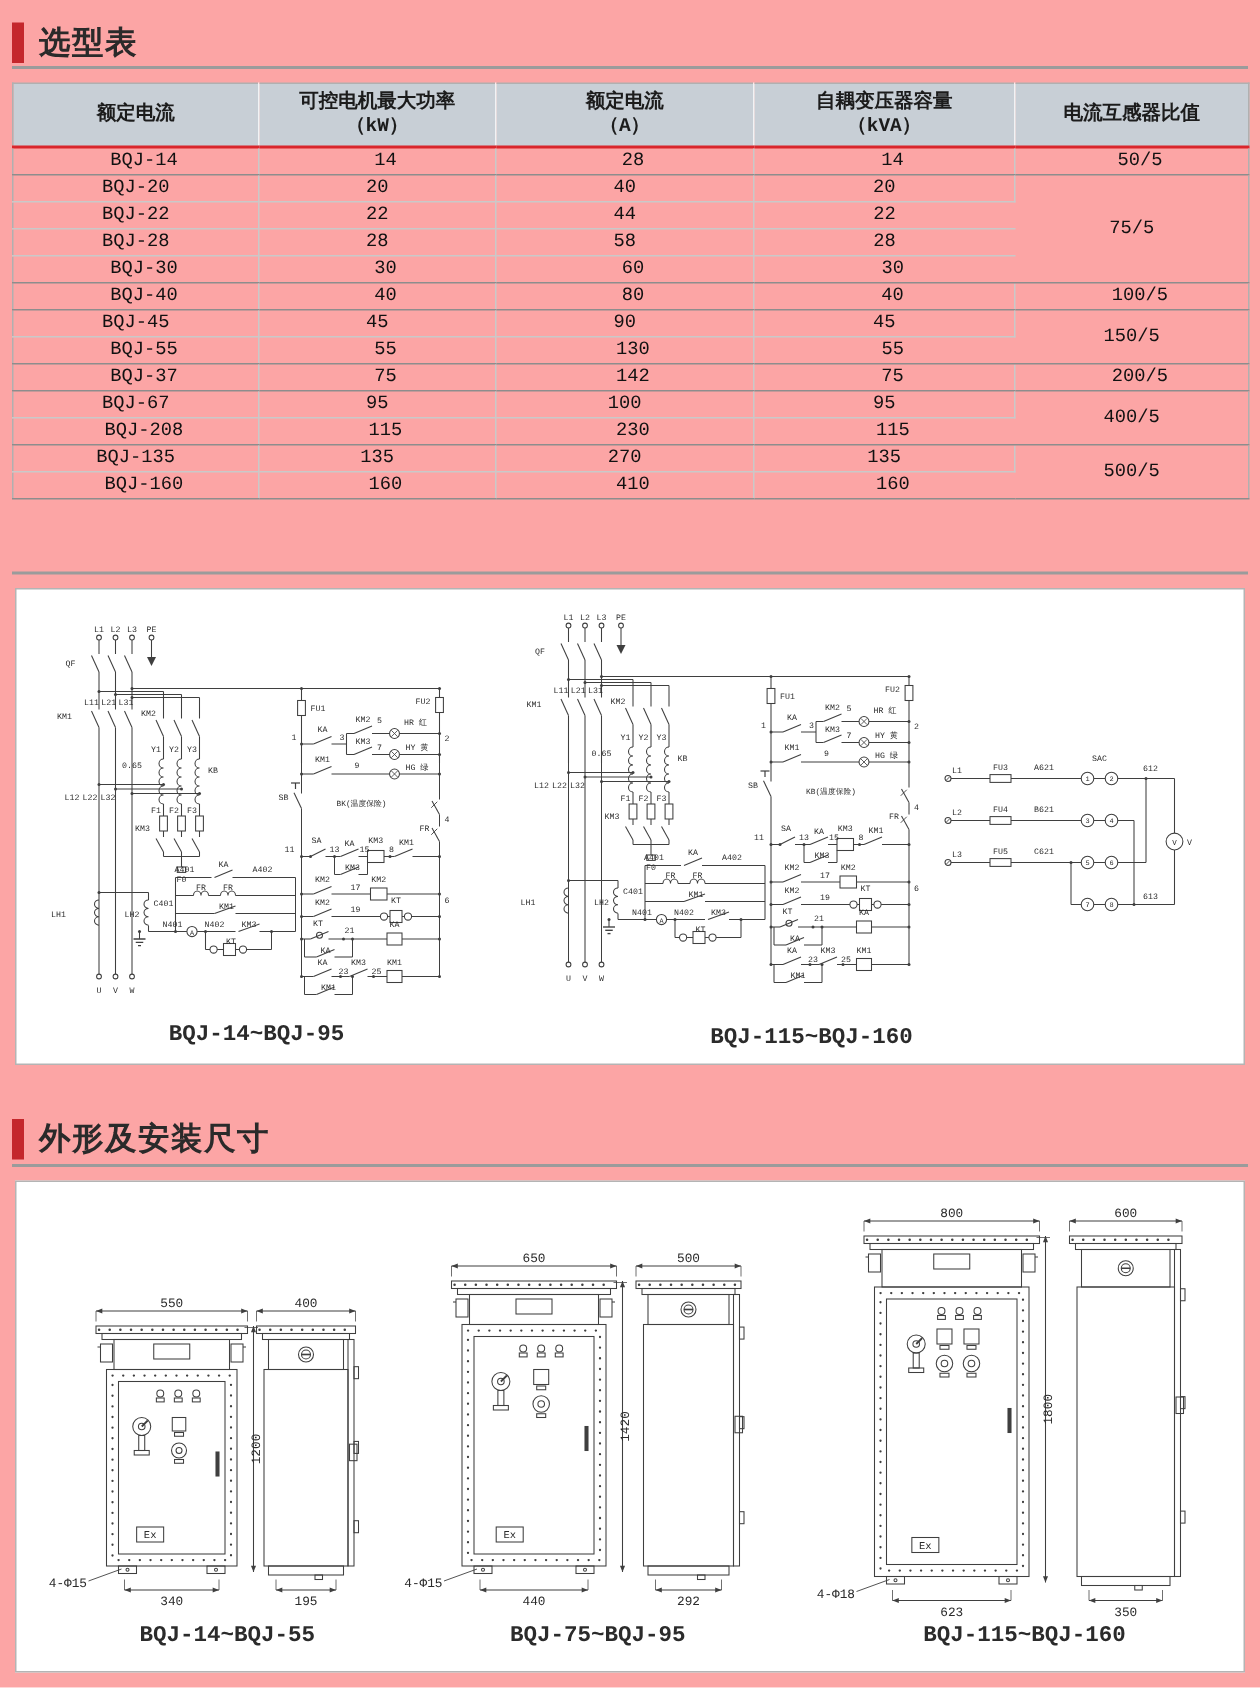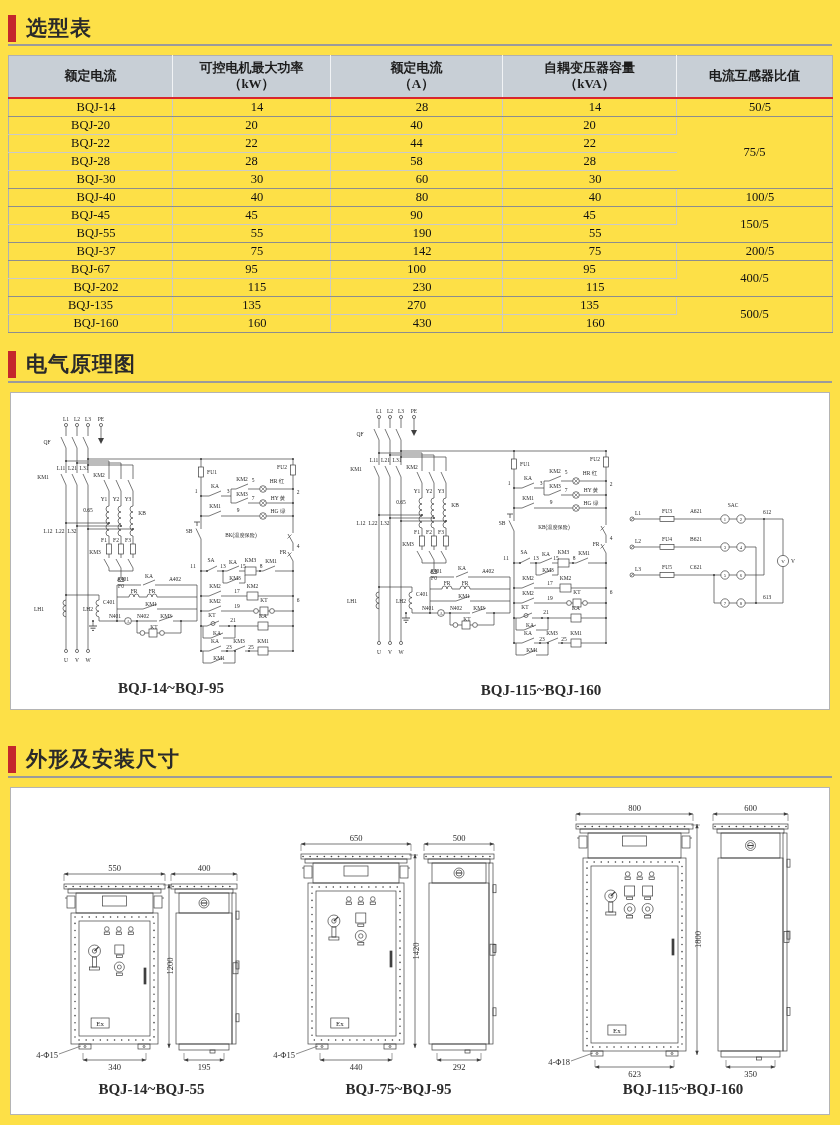--- a/index.html
+++ b/index.html
@@ -1,17 +1,17 @@
 <!DOCTYPE html>
 <html><head>
 <meta charset="utf-8">
 <style>
   html,body{margin:0;padding:0;background:#fff;}
-  .page{position:relative;width:840px;height:1125px;background:#fde047;overflow:hidden;
-        font-family:Liberation Serif, serif;color:#222;}
+  .page{position:relative;width:840px;height:1125px;background:#fca5a5;overflow:hidden;
+        font-family:Liberation Mono, monospace;color:#222;}
   .sec{position:absolute;left:8px;display:flex;align-items:center;height:30px;}
   .bar{display:inline-block;width:8px;height:27px;background:#c4272c;margin-right:10px;}
   .sec-title{font-size:21px;font-weight:bold;color:#2a2a2a;letter-spacing:1px;}
   .rule{position:absolute;left:8px;right:8px;height:0;border-bottom:2px solid #9b9b9b;}
   table.sel{position:absolute;left:8px;top:55px;width:824px;border-collapse:collapse;
             border:1px solid #b0b0b0;table-layout:fixed;}
   table.sel th{background:#c8cfd6;font-size:13px;font-weight:bold;color:#1c1c1c;
                border-right:1px solid rgba(255,255,255,.75);border-bottom:2px solid #d9262c;
                padding:4px 0;line-height:1.25;}
   table.sel th:last-child{border-right:none;}
@@ -107,63 +107,59 @@
         <tr>
           <td>BQJ-45</td>
           <td>45</td>
           <td>90</td>
           <td>45</td>
           <td class="ratio" rowspan="2">150/5</td>
         </tr>
         <tr class="gend">
           <td>BQJ-55</td>
           <td>55</td>
-          <td>190</td>
+          <td>130</td>
           <td>55</td>
         </tr>
         <tr class="gend">
           <td>BQJ-37</td>
           <td>75</td>
           <td>142</td>
           <td>75</td>
           <td class="ratio" rowspan="1">200/5</td>
         </tr>
         <tr>
           <td>BQJ-67</td>
           <td>95</td>
           <td>100</td>
           <td>95</td>
           <td class="ratio" rowspan="2">400/5</td>
         </tr>
         <tr class="gend">
-          <td>BQJ-202</td>
+          <td>BQJ-208</td>
           <td>115</td>
           <td>230</td>
           <td>115</td>
         </tr>
         <tr>
           <td>BQJ-135</td>
           <td>135</td>
           <td>270</td>
           <td>135</td>
           <td class="ratio" rowspan="2">500/5</td>
         </tr>
         <tr class="gend">
           <td>BQJ-160</td>
           <td>160</td>
-          <td>430</td>
+          <td>410</td>
           <td>160</td>
         </tr>
       </tbody>
   </table>
 
-  <div class="sec" style="top:349px">
-    <span class="bar"></span>
-    <span class="sec-title">电气原理图</span>
-  </div>
   <div class="rule" style="top:381px"></div>
   <div class="panel" style="top:392px;height:316px">
     <svg id="schem-svg" width="816" height="314" viewBox="0 0 816 314">
         <g transform="translate(20,18)">
           <circle cx="35" cy="14" r="1.6" fill="none" stroke="#3f3f3f" stroke-width="0.7"></circle>
           <line x1="35" y1="15.6" x2="35" y2="25" stroke="#3f3f3f" stroke-width="0.7"></line>
           <line x1="35" y1="37" x2="30" y2="26" stroke="#3f3f3f" stroke-width="0.7"></line>
           <line x1="35" y1="37" x2="35" y2="62" stroke="#3f3f3f" stroke-width="0.7"></line>
           <line x1="35" y1="74" x2="30" y2="63" stroke="#3f3f3f" stroke-width="0.7"></line>
           <line x1="35" y1="74" x2="35" y2="238.4" stroke="#3f3f3f" stroke-width="0.7"></line>

